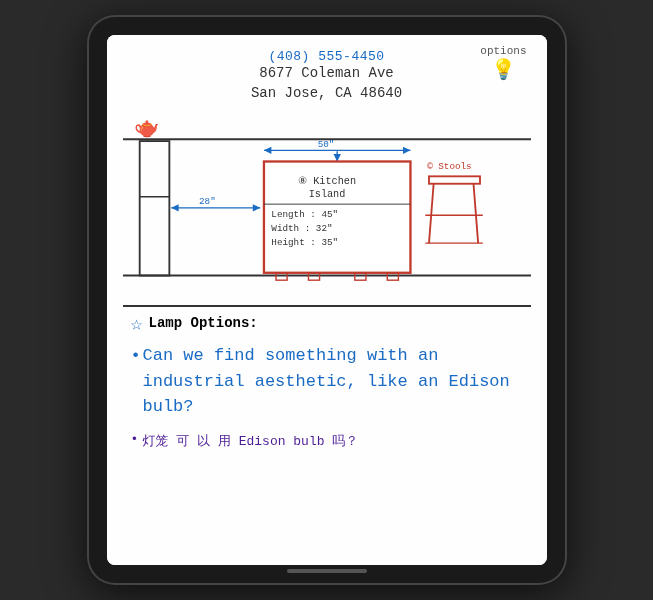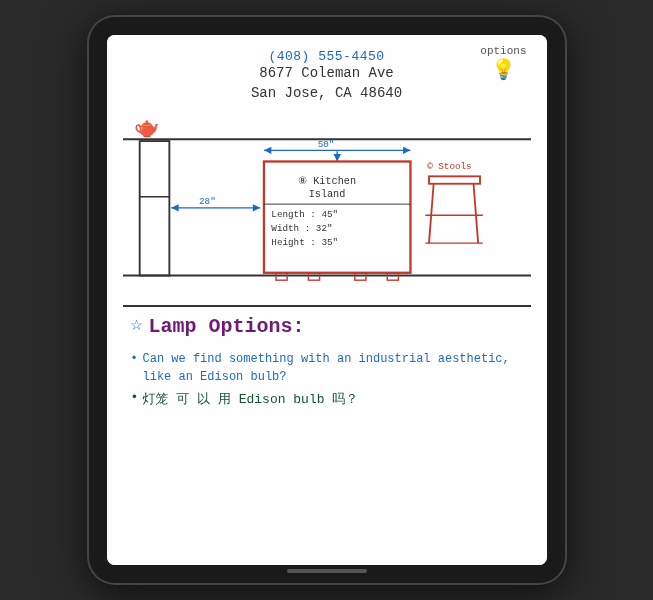--- a/index.html
+++ b/index.html
@@ -103,64 +103,64 @@
       border-bottom: 2px solid #333;
     }
 
     
     .notes-section {
       margin-top: 8px;
       padding: 0 8px;
     }
 
     .lamp-options-title {
-      font-size: 20px;
-      color: #701a75;
+      font-size: 14px;
+      color: #000000;
       font-family: 'Courier New', monospace;
       font-weight: bold;
       margin-bottom: 6px;
       display: flex;
       align-items: center;
       gap: 8px;
     }
 
     .star-icon {
       font-size: 20px;
       color: #1a6bc4;
       line-height: 1;
     }
 
     .bullet-list {
       list-style: none;
       padding: 0;
     }
 
     .bullet-list li {
-      font-size: 12px;
+      font-size: 17px;
       color: #1a6bc4;
       font-family: 'Courier New', monospace;
       line-height: 1.5;
       margin-bottom: 2px;
       padding-left: 12px;
       position: relative;
     }
 
     .bullet-list li::before {
       content: '•';
       position: absolute;
       left: 0;
       color: #1a6bc4;
     }
 
     .chinese-text {
       font-size: 13px;
-      color: #14532d;
+      color: #4c1d95;
       font-family: 'Courier New', monospace;
       padding-left: 12px;
-      margin-top: 4px;
+      margin-top: 12px;
       position: relative;
     }
 
     .chinese-text::before {
       content: '•';
       position: absolute;
       left: 0;
     }
 
     

